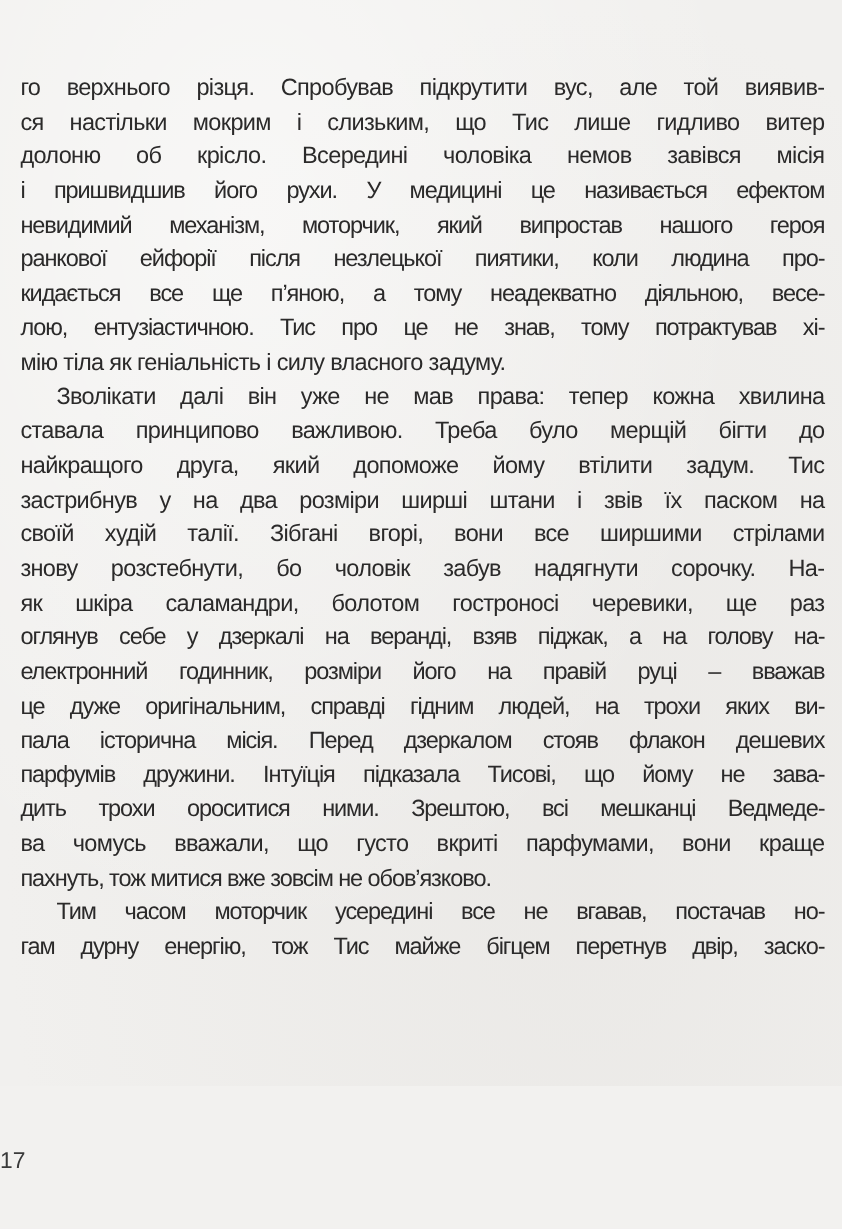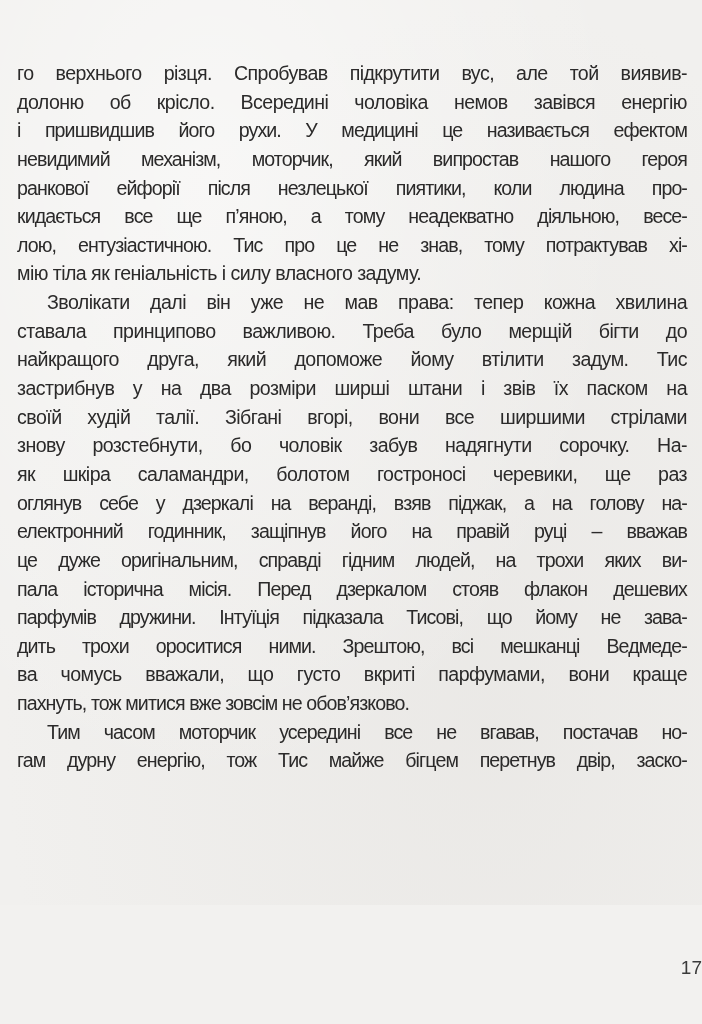--- a/index.html
+++ b/index.html
@@ -50,50 +50,51 @@
     padding-left: 30px;
   }
   .line.tight {
     letter-spacing: -0.9px;
   }
   .page-number {
     position: absolute;
     left: 0;
     width: 702px;
     top: 957px;
-    text-align: right;
+    text-align: left;
     font-size: 19px;
     color: #3a3a3a;
     font-family: "Liberation Sans", sans-serif;
   }
 </style>
 </head>
 <body>
 
 <div class="page">
   <div class="body-text">
 
     <span class="line">го верхнього різця. Спробував підкрутити вус, але той виявив-</span>
-    <span class="line">долоню об крісло. Всередині чоловіка немов завівся енергію</span>
+    <span class="line">ся настільки мокрим і слизьким, що Тис лише гидливо витер</span>
+    <span class="line">долоню об крісло. Всередині чоловіка немов завівся місія</span>
     <span class="line tight">і пришвидшив його рухи. У медицині це називається ефектом</span>
     <span class="line tight">невидимий механізм, моторчик, який випростав нашого героя</span>
     <span class="line tight">ранкової ейфорії після незлецької пиятики, коли людина про-</span>
     <span class="line tight">кидається все ще п’яною, а тому неадекватно діяльною, весе-</span>
     <span class="line tight">лою, ентузіастичною. Тис про це не знав, тому потрактував хі-</span>
     <span class="line last">мію тіла як геніальність і силу власного задуму.</span>
 
     <span class="line indent">Зволікати далі він уже не мав права: тепер кожна хвилина</span>
     <span class="line">ставала принципово важливою. Треба було мерщій бігти до</span>
     <span class="line">найкращого друга, який допоможе йому втілити задум. Тис</span>
     <span class="line">застрибнув у на два розміри ширші штани і звів їх паском на</span>
     <span class="line">своїй худій талії. Зібгані вгорі, вони все ширшими стрілами</span>
     <span class="line">знову розстебнути, бо чоловік забув надягнути сорочку. На-</span>
     <span class="line">як шкіра саламандри, болотом гостроносі черевики, ще раз</span>
     <span class="line tight">оглянув себе у дзеркалі на веранді, взяв піджак, а на голову на-</span>
-    <span class="line tight">електронний годинник, защіпнув його на правій руці – вважав</span>
+    <span class="line tight">електронний годинник, розміри його на правій руці – вважав</span>
     <span class="line tight">це дуже оригінальним, справді гідним людей, на трохи яких ви-</span>
     <span class="line tight">пала історична місія. Перед дзеркалом стояв флакон дешевих</span>
     <span class="line tight">парфумів дружини. Інтуїція підказала Тисові, що йому не зава-</span>
     <span class="line tight">дить трохи ороситися ними. Зрештою, всі мешканці Ведмеде-</span>
     <span class="line">ва чомусь вважали, що густо вкриті парфумами, вони краще</span>
     <span class="line last tight">пахнуть, тож митися вже зовсім не обов’язково.</span>
 
     <span class="line indent tight">Тим часом моторчик усередині все не вгавав, постачав но-</span>
     <span class="line tight">гам дурну енергію, тож Тис майже бігцем перетнув двір, заско-</span>
   </div>

